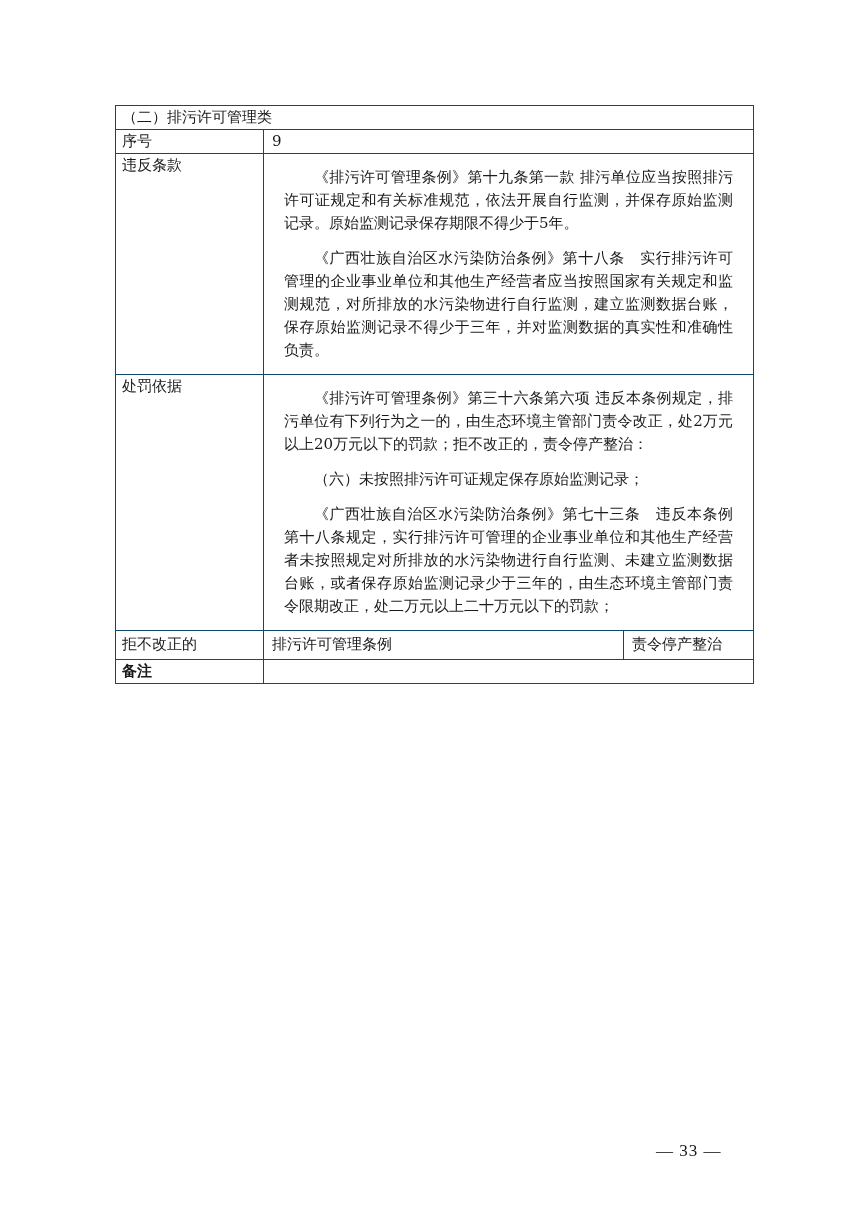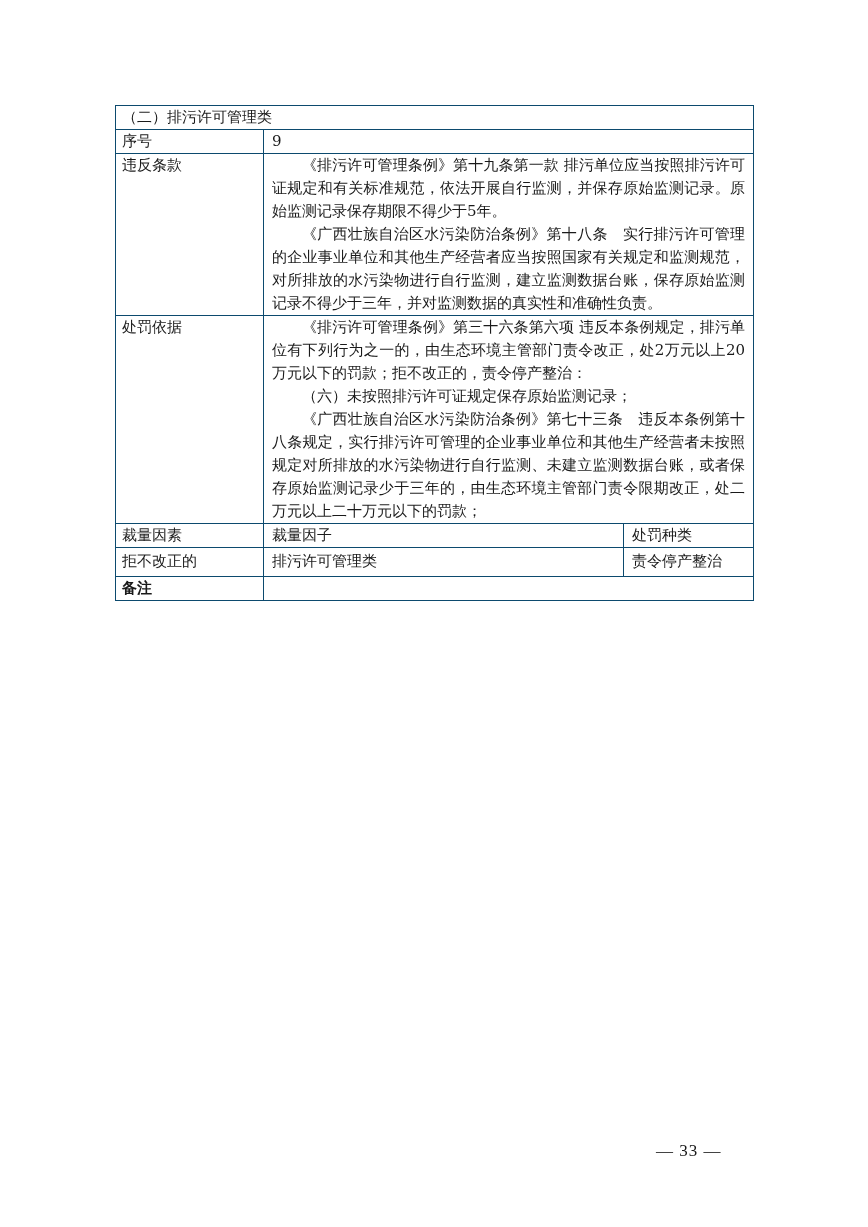--- a/index.html
+++ b/index.html
@@ -4,21 +4,21 @@
 <style>
   html, body { margin: 0; padding: 0; background: #ffffff; }
   body { width: 868px; height: 1227px; position: relative; overflow: hidden;
          font-family: "DejaVu Serif", "Liberation Serif", serif; color: #1a1a1a; }
   .doc-table { position: absolute; left: 115px; top: 105px; width: 638px;
                border-collapse: collapse; table-layout: fixed; font-size: 15px; }
   .doc-table td { border: 1px solid #0c4a6e; padding: 0 8px; vertical-align: top;
                   line-height: 23px; }
   .doc-table td.label { padding-left: 6px; }
   .title-cell { padding-left: 6px !important; }
-  .para { text-indent: 2em; text-align: justify; margin: 0; }
+  .para { text-indent: 2em; text-align: justify; margin: 12px; }
   .indent-line { padding-left: 2em; }
   .row-remark td { height: 23px; font-weight: bold; }
   .page-number { position: absolute; left: 656px; top: 1141px; font-size: 17px;
                  font-family: "Liberation Serif", serif; letter-spacing: 1px; }
 </style>
 </head>
 <body>
 
 <table class="doc-table">
   <colgroup>
@@ -43,27 +43,22 @@
   </tr>
   <tr>
     <td class="label">处罚依据</td>
     <td colspan="2">
       <p class="para">《排污许可管理条例》第三十六条第六项 违反本条例规定，排污单位有下列行为之一的，由生态环境主管部门责令改正，处2万元以上20万元以下的罚款；拒不改正的，责令停产整治：</p>
       <p class="para">（六）未按照排污许可证规定保存原始监测记录；</p>
       <p class="para">《广西壮族自治区水污染防治条例》第七十三条　违反本条例第十八条规定，实行排污许可管理的企业事业单位和其他生产经营者未按照规定对所排放的水污染物进行自行监测、未建立监测数据台账，或者保存原始监测记录少于三年的，由生态环境主管部门责令限期改正，处二万元以上二十万元以下的罚款；</p>
     </td>
   </tr>
   <tr>
-    <td class="label">裁量因素</td>
-    <td>裁量因子</td>
-    <td>处罚种类</td>
-  </tr>
-  <tr>
     <td class="label" style="padding-top:2px;padding-bottom:3px;">拒不改正的</td>
-    <td style="padding-top:2px;padding-bottom:3px;">排污许可管理类</td>
+    <td style="padding-top:2px;padding-bottom:3px;">排污许可管理条例</td>
     <td style="padding-top:2px;padding-bottom:3px;">责令停产整治</td>
   </tr>
   <tr class="row-remark">
     <td class="label">备注</td>
     <td colspan="2"></td>
   </tr>
 </tbody>
   </table>
 
 <div class="page-number">— 33 —</div>

